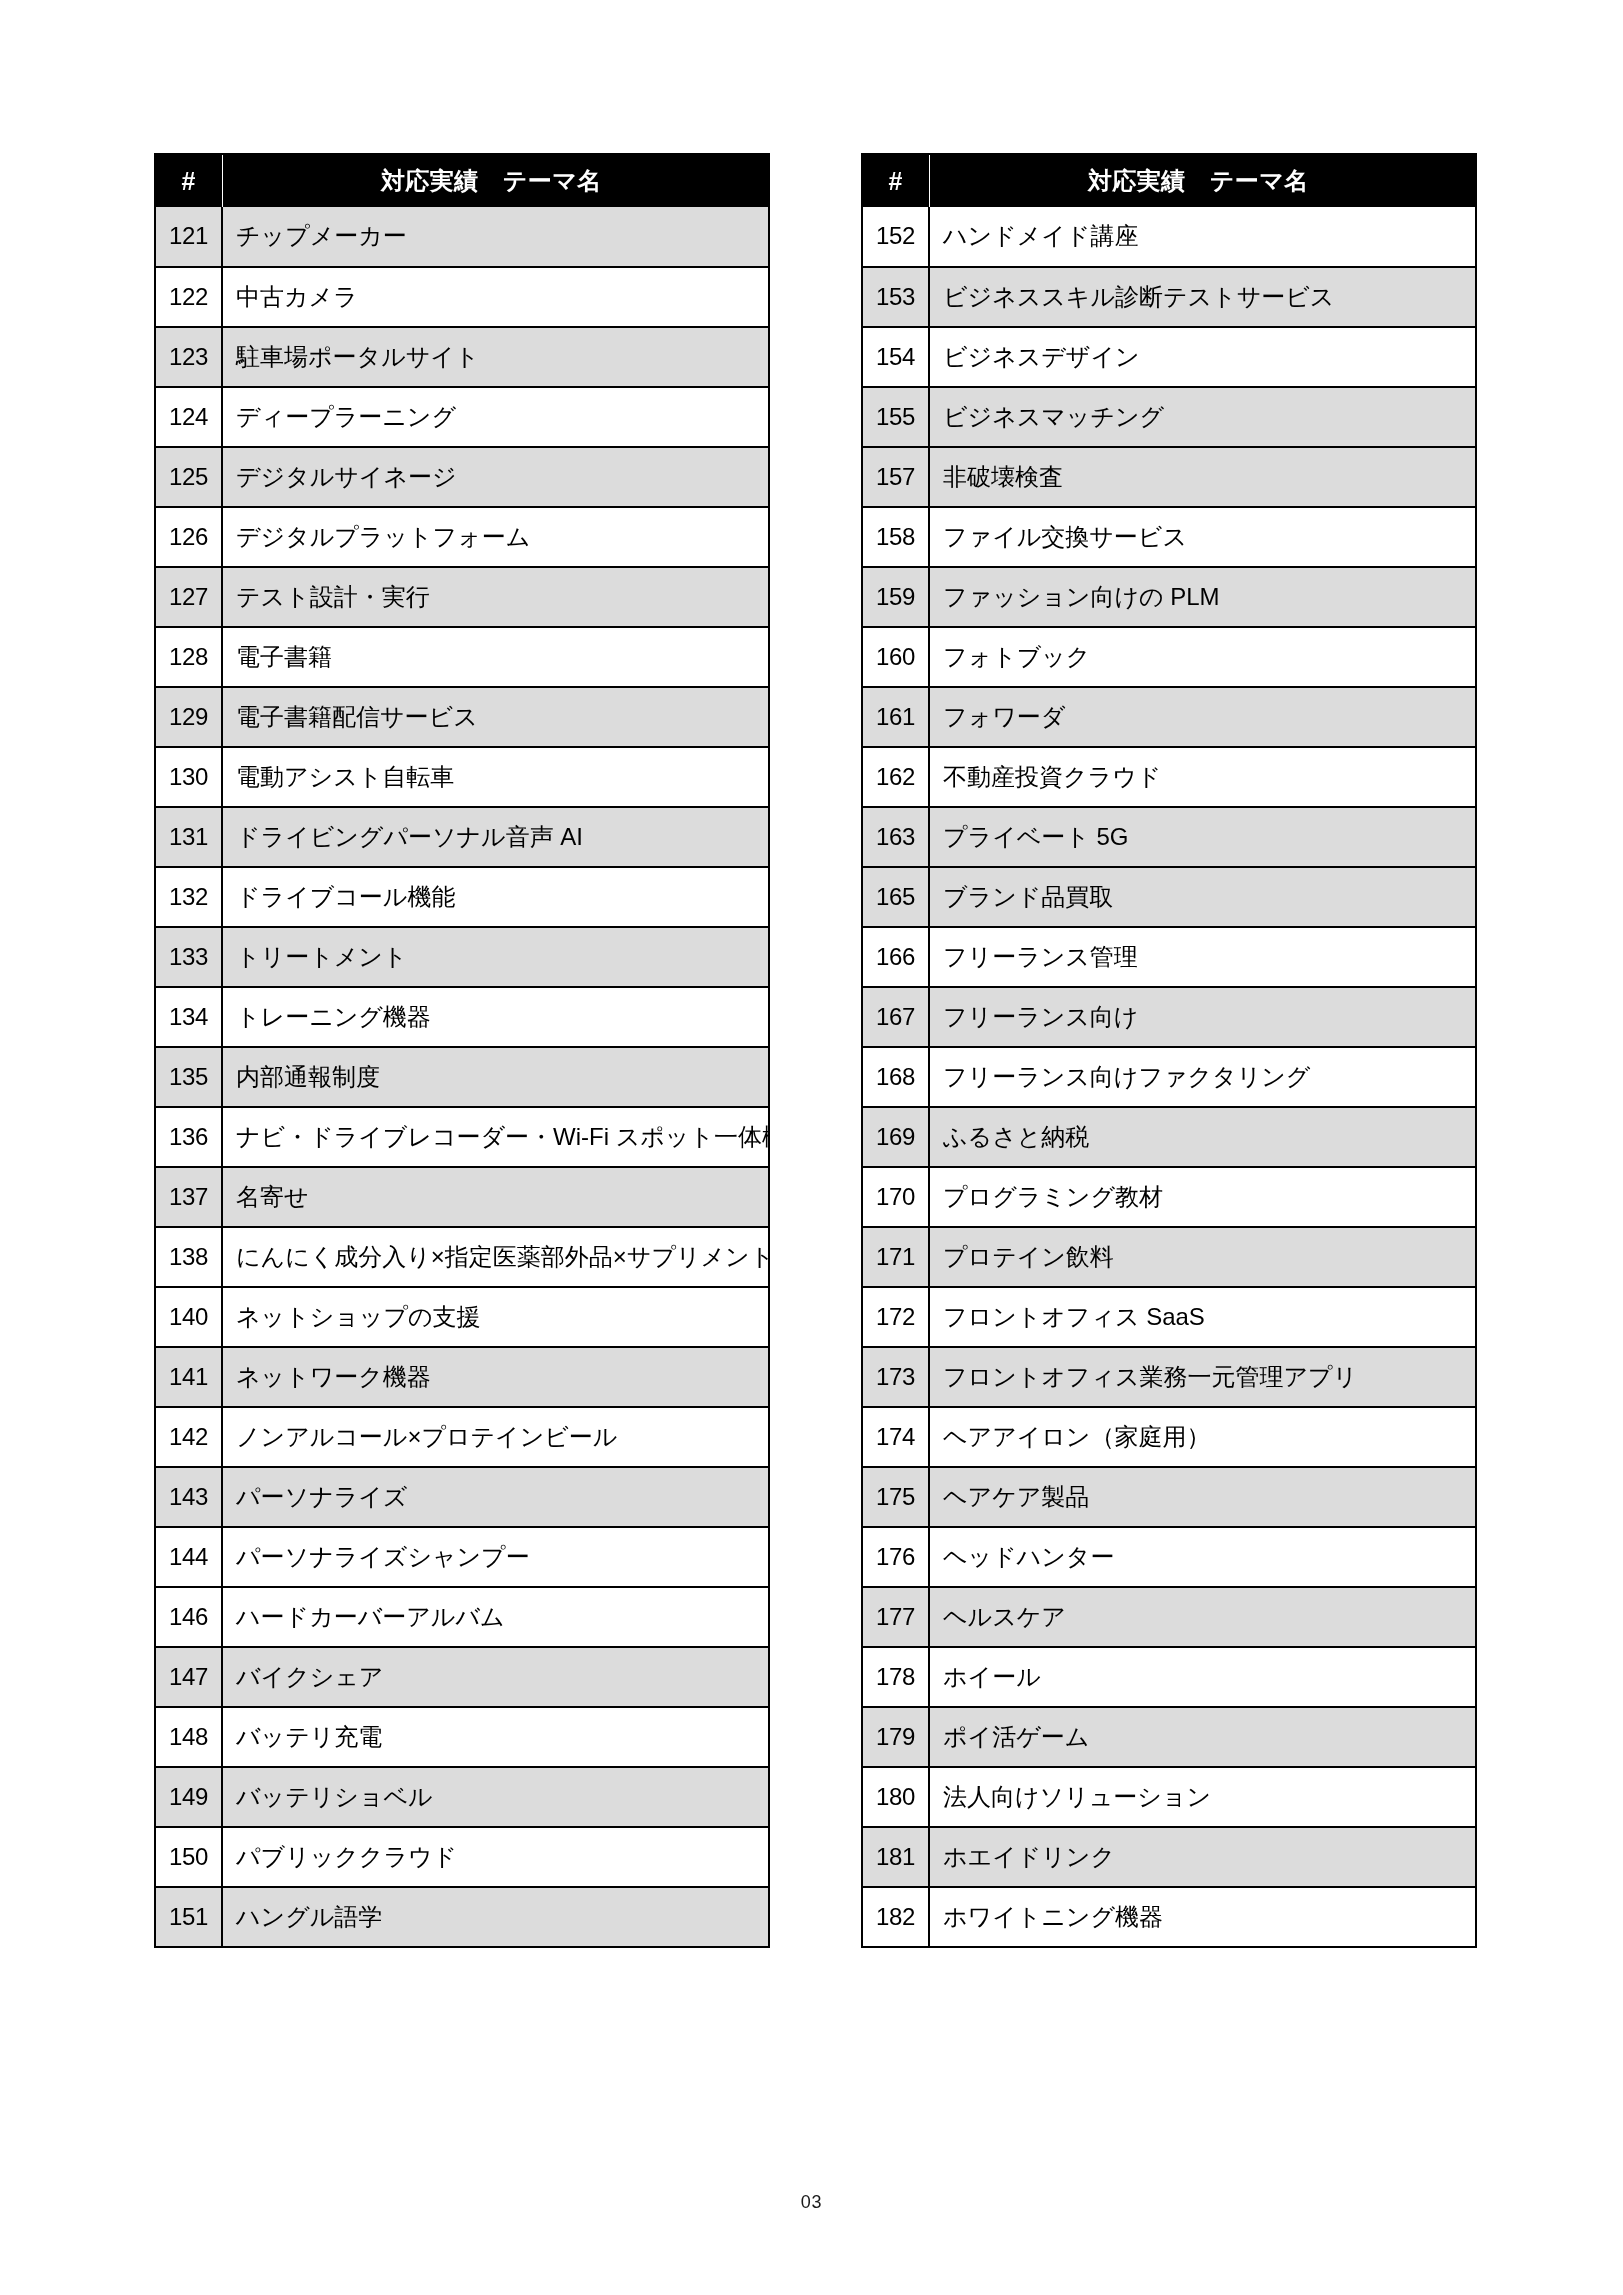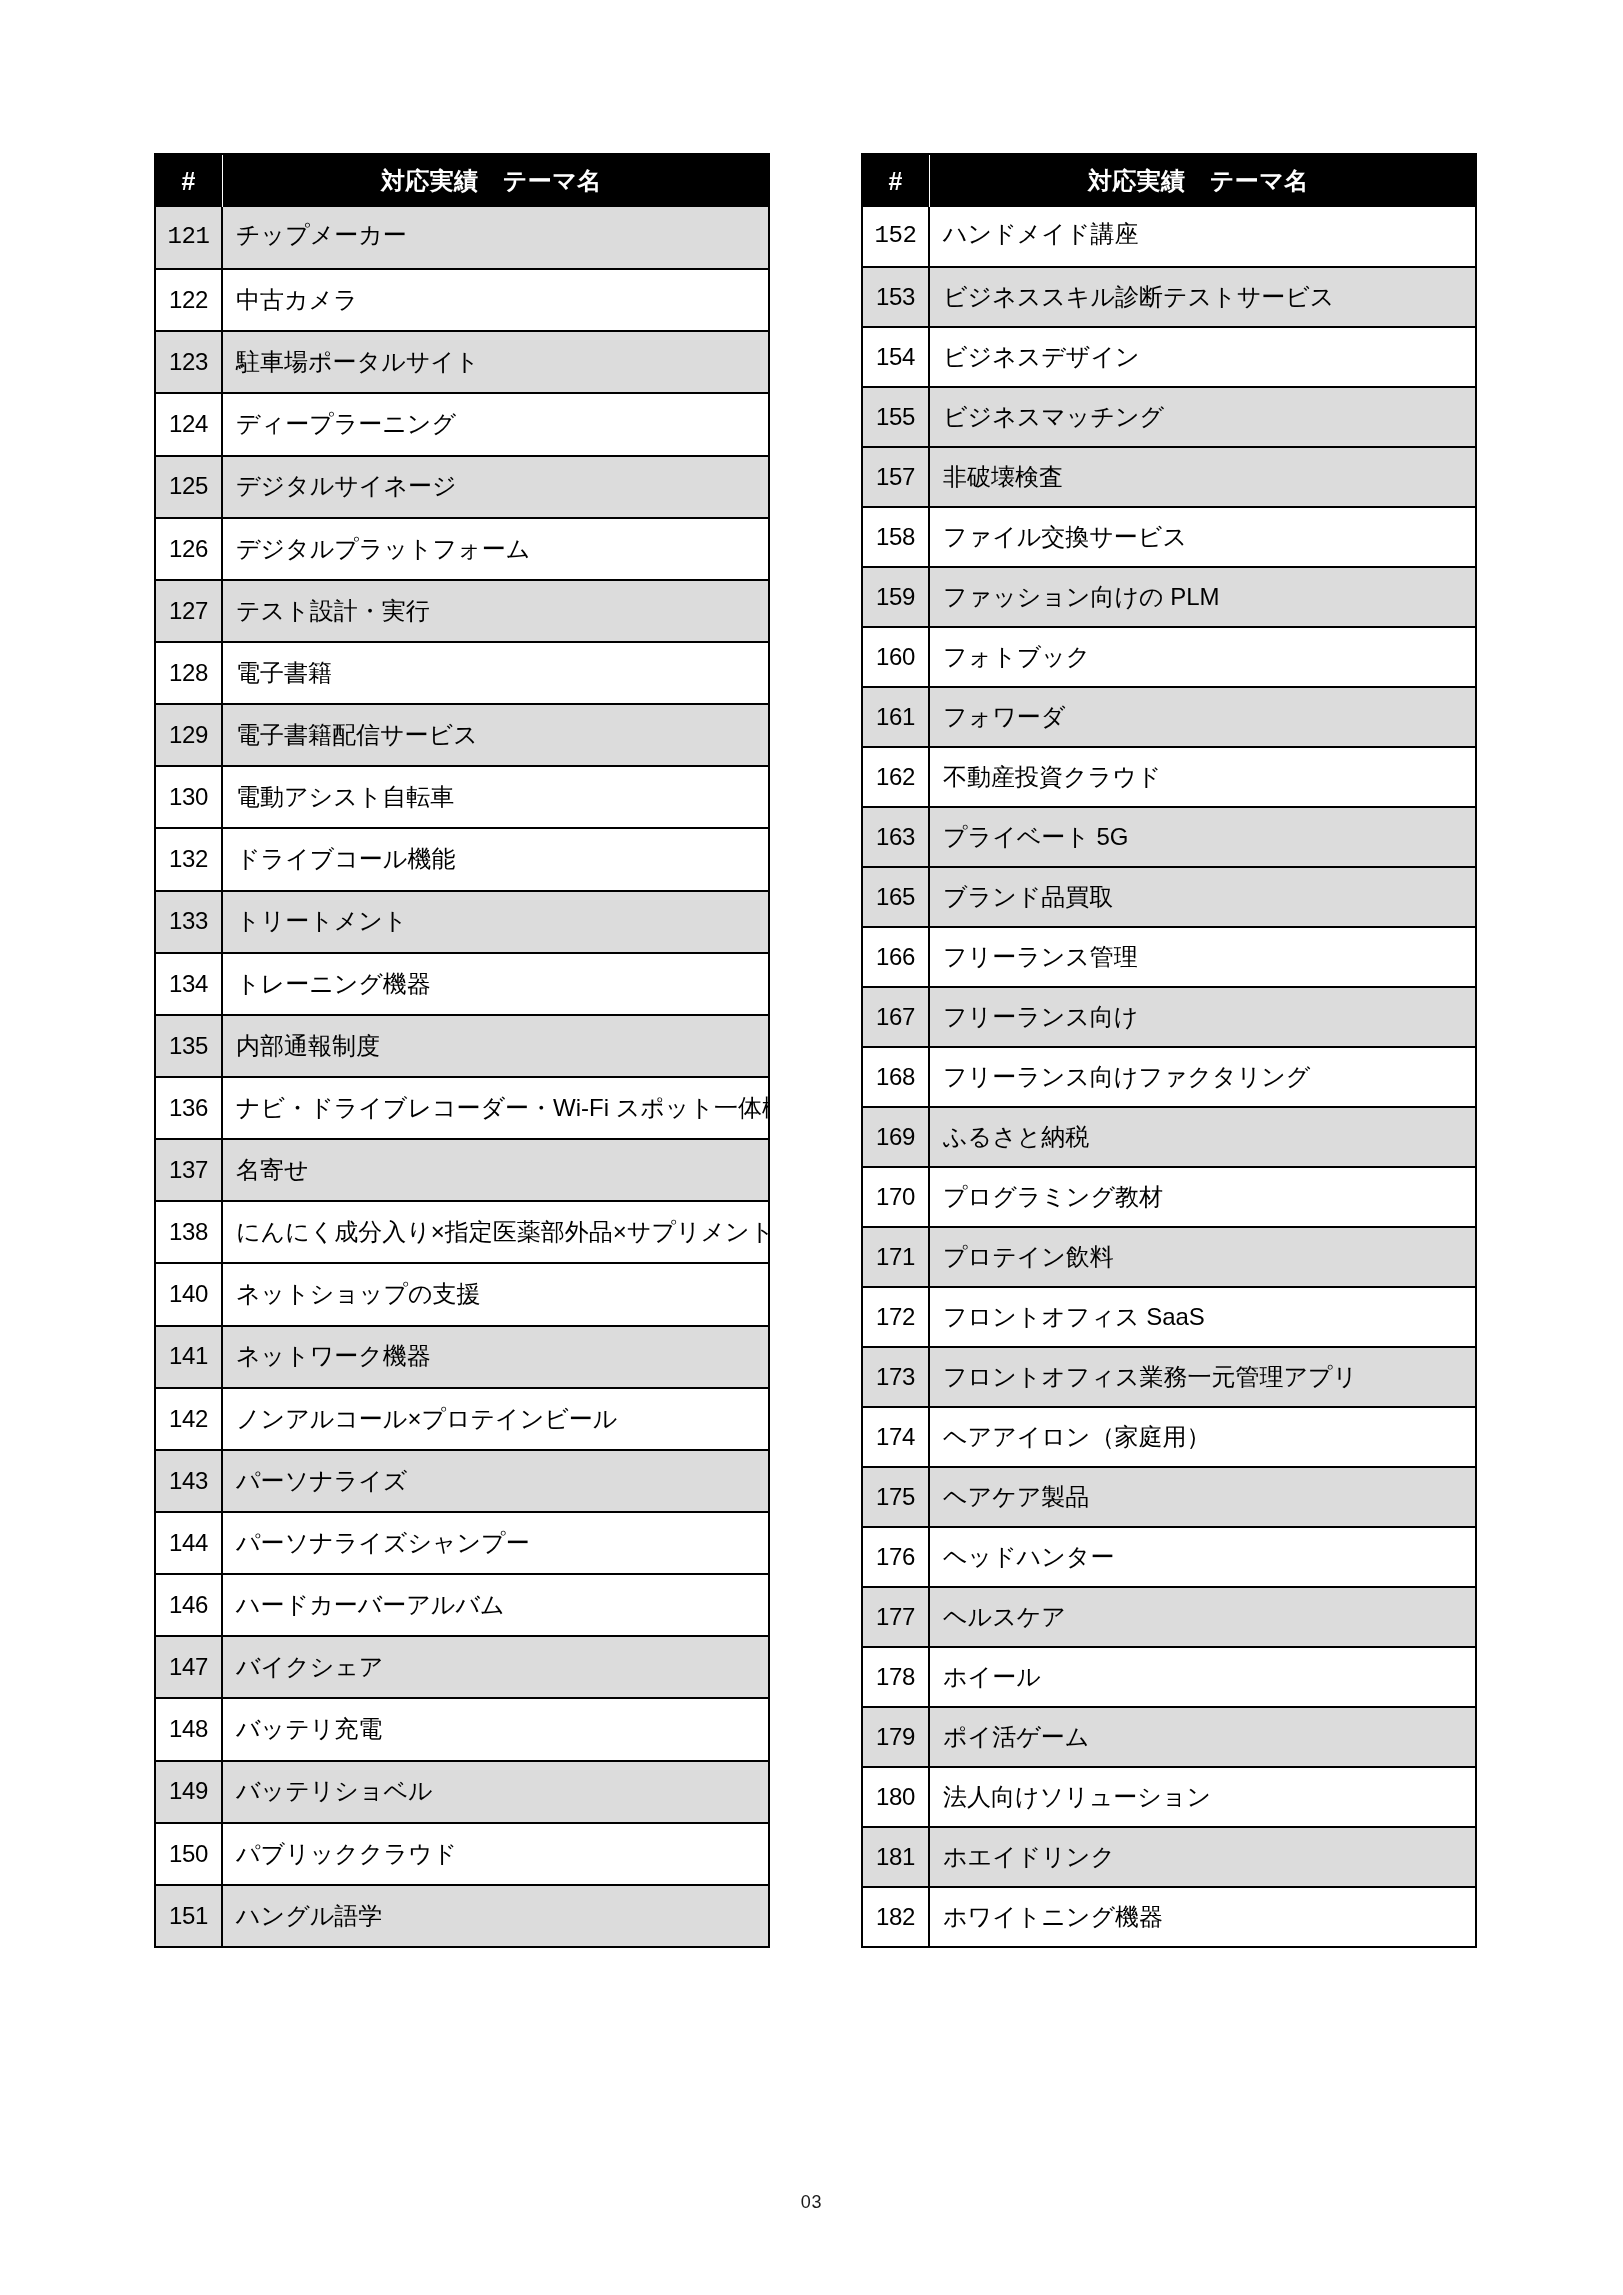--- a/index.html
+++ b/index.html
@@ -80,21 +80,20 @@
     letter-spacing: -0.4px;
   }
   .theme-table tbody td.td-name {
     text-align: left;
     padding-left: 13px;
     white-space: nowrap;
     overflow: hidden;
   }
   .theme-table tbody tr:first-child td {
     border-top: 0;
-    font-family: Liberation Mono, monospace;
   }
 
   .page-number {
     position: absolute;
     left: 0;
     right: 0;
     top: 2192px;
     text-align: center;
     font-size: 18px;
     color: #1a1a1a;
@@ -153,20 +152,24 @@
             <td class="td-name">電子書籍</td>
           </tr>
           <tr class="shaded">
             <td class="td-num">129</td>
             <td class="td-name">電子書籍配信サービス</td>
           </tr>
           <tr>
             <td class="td-num">130</td>
             <td class="td-name">電動アシスト自転車</td>
           </tr>
+          <tr class="shaded">
+            <td class="td-num">131</td>
+            <td class="td-name">ドライビングパーソナル音声 AI</td>
+          </tr>
           <tr>
             <td class="td-num">132</td>
             <td class="td-name">ドライブコール機能</td>
           </tr>
           <tr class="shaded">
             <td class="td-num">133</td>
             <td class="td-name">トリートメント</td>
           </tr>
           <tr>
             <td class="td-num">134</td>

